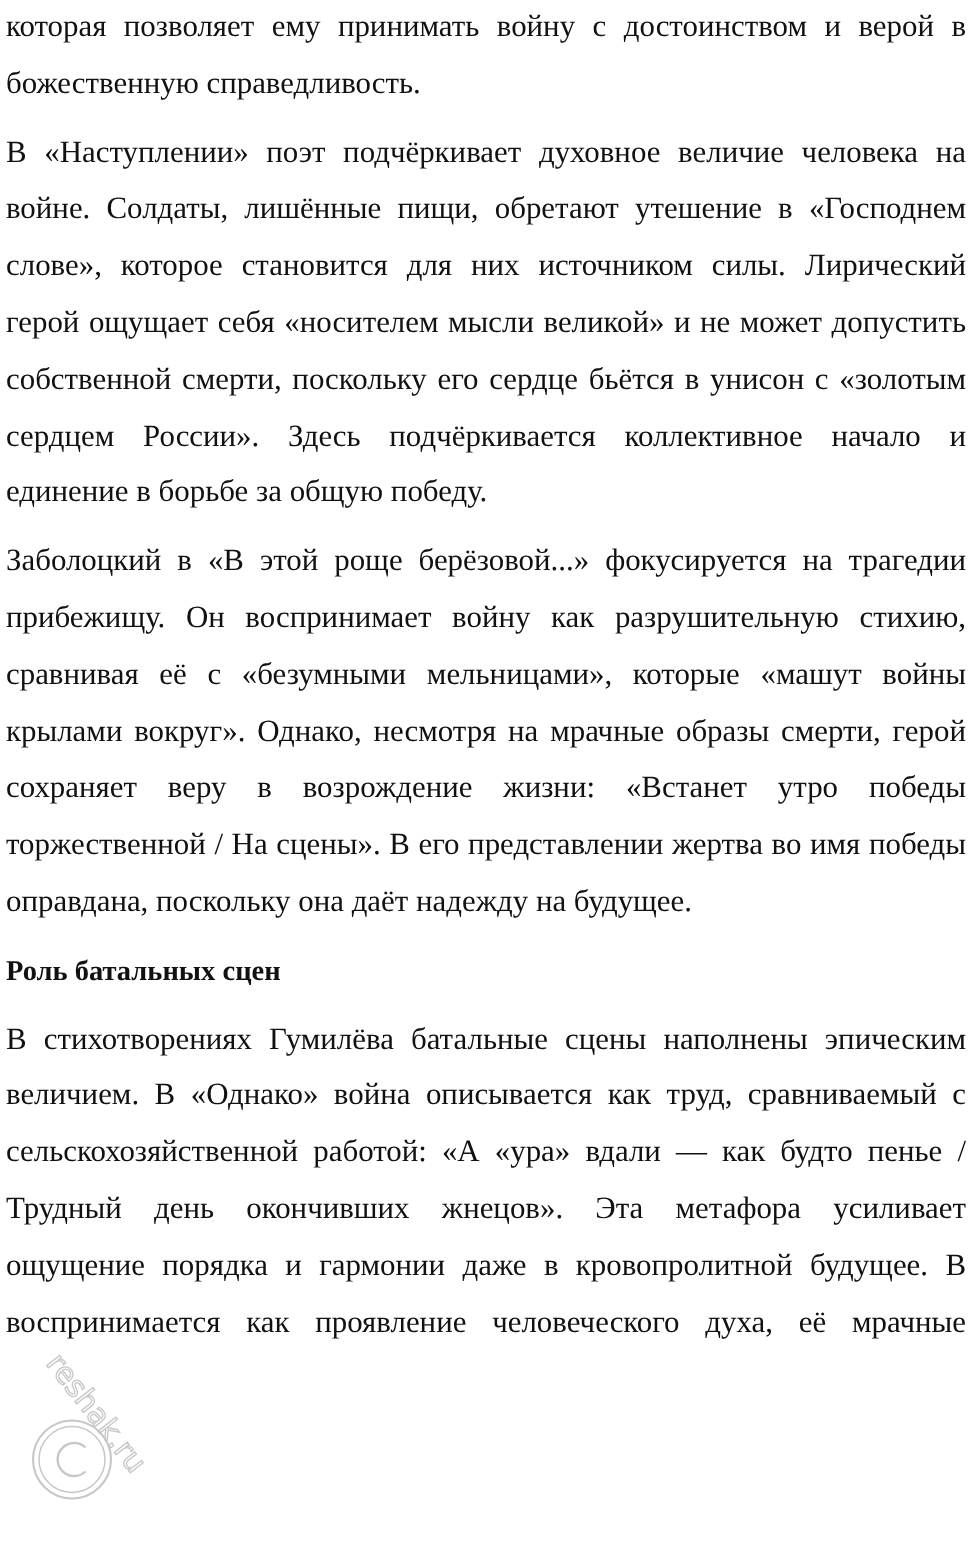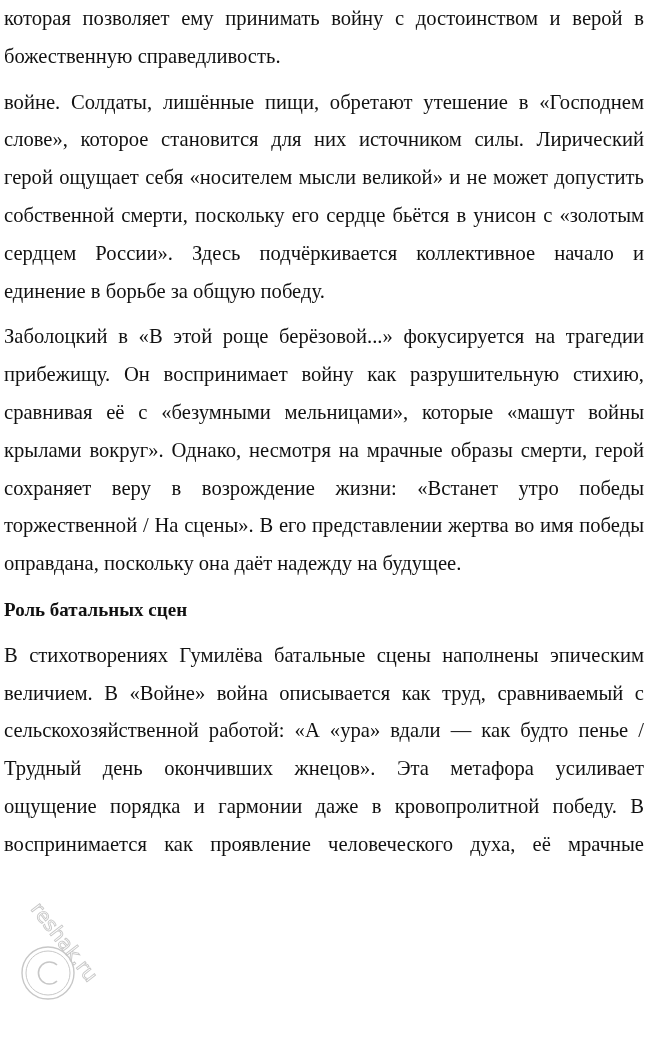--- a/index.html
+++ b/index.html
@@ -52,20 +52,21 @@
 
 <div class="page">
 
   <p class="para">
     <span class="line">которая позволяет ему принимать войну с достоинством и верой в</span>
     <span class="line last">божественную справедливость.</span>
   </p>
   <div class="gap"></div>
 
   <p class="para">
+    <span class="line">В «Наступлении» поэт подчёркивает духовное величие человека на</span>
     <span class="line">войне. Солдаты, лишённые пищи, обретают утешение в «Господнем</span>
     <span class="line">слове», которое становится для них источником силы. Лирический</span>
     <span class="line">герой ощущает себя «носителем мысли великой» и не может допустить</span>
     <span class="line">собственной смерти, поскольку его сердце бьётся в унисон с «золотым</span>
     <span class="line">сердцем России». Здесь подчёркивается коллективное начало и</span>
     <span class="line last">единение в борьбе за общую победу.</span>
   </p>
   <div class="gap"></div>
 
   <p class="para">
@@ -77,24 +78,24 @@
     <span class="line">торжественной / На сцены». В его представлении жертва во имя победы</span>
     <span class="line last">оправдана, поскольку она даёт надежду на будущее.</span>
   </p>
   <div class="gap"></div>
 
   <h3 class="heading">Роль батальных сцен</h3>
   <div class="gap"></div>
 
   <p class="para">
     <span class="line">В стихотворениях Гумилёва батальные сцены наполнены эпическим</span>
-    <span class="line">величием. В «Войне» война описывается как труд, сравниваемый с</span>
+    <span class="line">величием. В «Однако» война описывается как труд, сравниваемый с</span>
     <span class="line">сельскохозяйственной работой: «А «ура» вдали — как будто пенье /</span>
     <span class="line">Трудный день окончивших жнецов». Эта метафора усиливает</span>
-    <span class="line">ощущение порядка и гармонии даже в кровопролитной победу. В</span>
+    <span class="line">ощущение порядка и гармонии даже в кровопролитной будущее. В</span>
     <span class="line">воспринимается как проявление человеческого духа, её мрачные</span>
 
   </p>
 </div>
 
 <div class="watermark">
   <svg width="110" height="120" viewBox="0 0 110 120">
     <circle cx="38" cy="78" r="26" fill="none" stroke="#9a9a9a" stroke-width="1.4"></circle>
     <circle cx="38" cy="78" r="22" fill="none" stroke="#9a9a9a" stroke-width="1"></circle>
     <path d="M47 70 A11 11 0 1 0 47 86" fill="none" stroke="#9a9a9a" stroke-width="1.6"></path>

